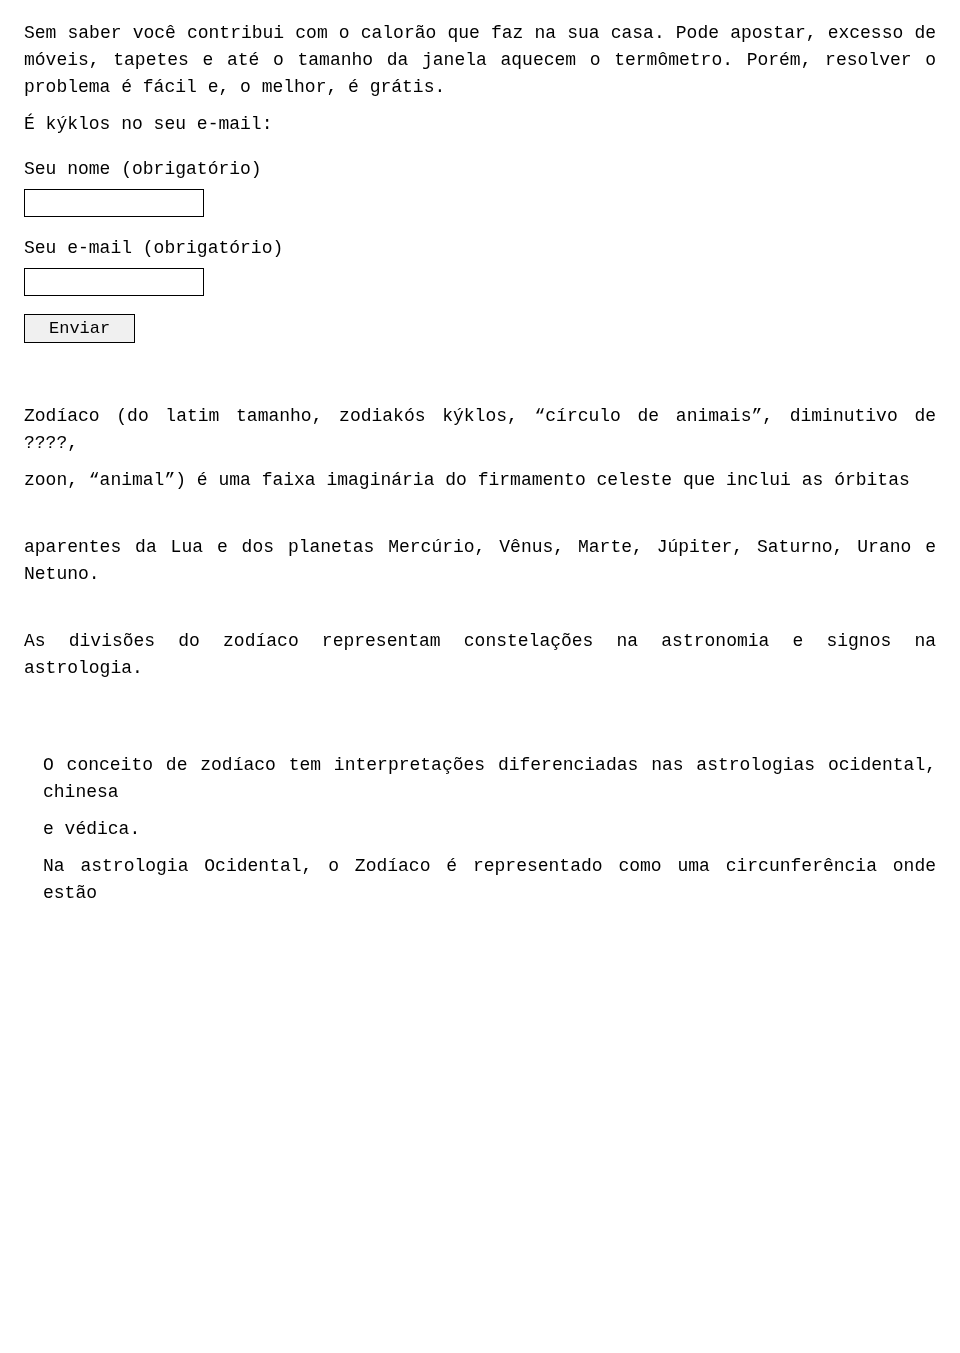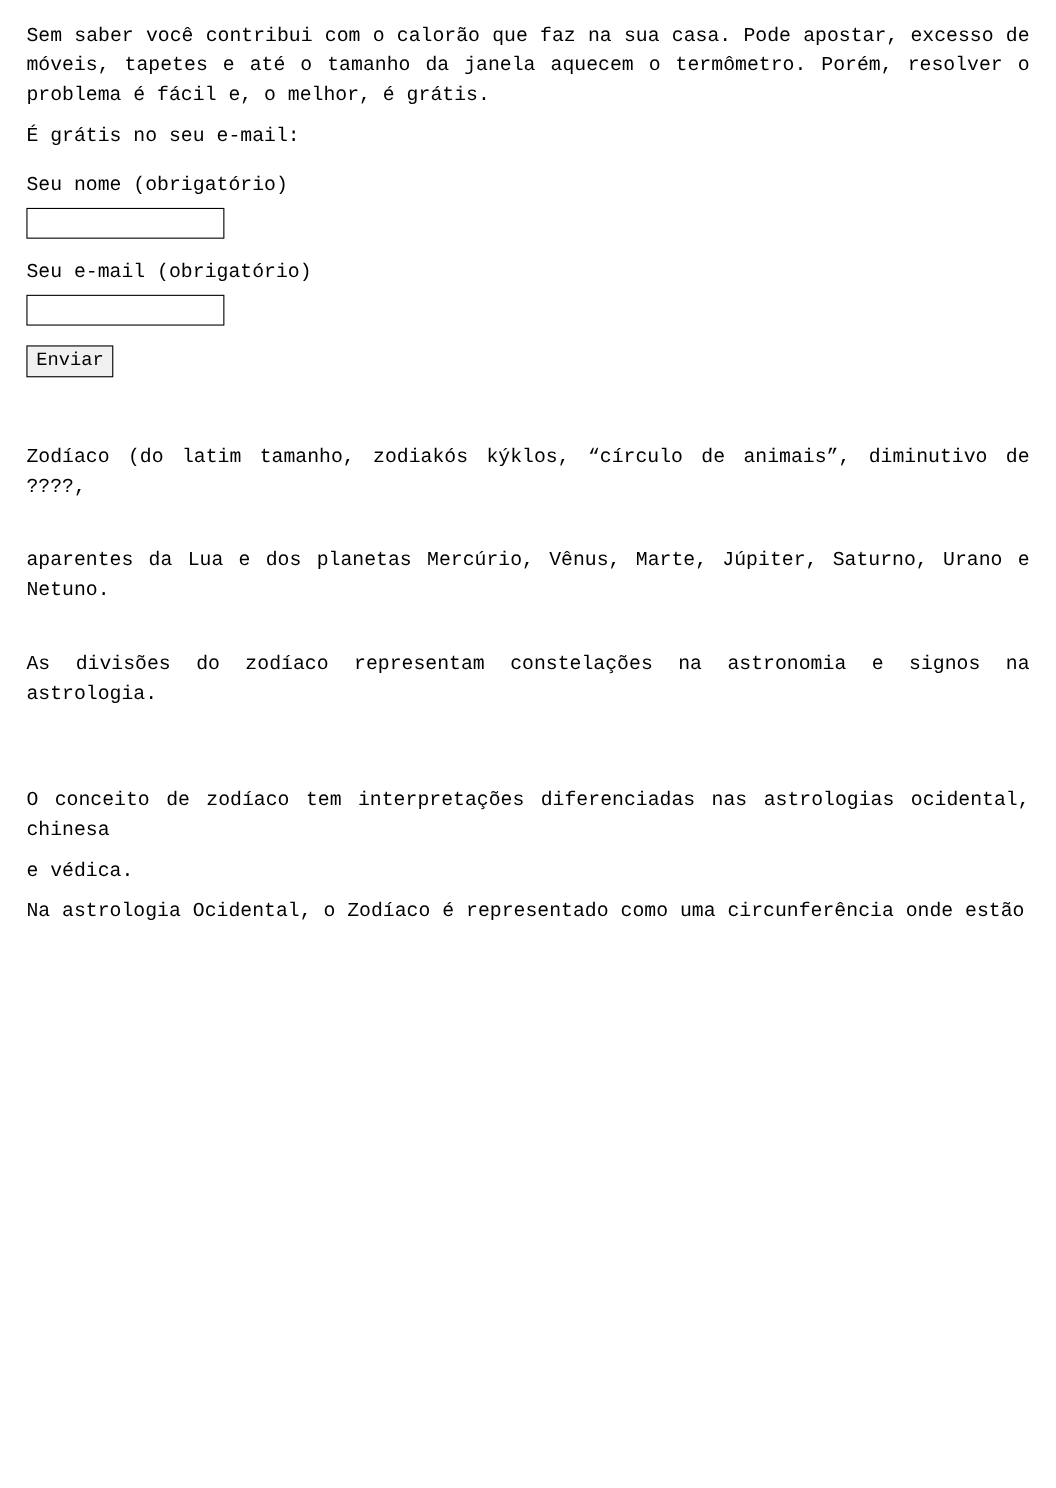--- a/index.html
+++ b/index.html
@@ -41,62 +41,64 @@
       height: 28px;
       font-family: 'Courier New', Courier, monospace;
       font-size: 16px;
       padding: 2px 4px;
     }
 
     .form-button {
       display: inline-block;
       border: 1px solid #000000;
       background: #f0f0f0;
-      padding: 4px 8px;
+      padding: 4px 24px;
       margin-top: 18px;
       font-family: 'Courier New', Courier, monospace;
       font-size: 17px;
       cursor: pointer;
     }
 
     .zodiac-section {
       margin-top: 60px;
     }
 
     .section-gap {
       margin-top: 40px;
     }
 
     .large-gap {
       margin-top: 70px;
+      margin-left: 19px;
     }
   </style>
 </head>
 <body>
 
 <div>
   <p class="paragraph">Sem saber você contribui com o calorão que faz na sua casa. Pode apostar, excesso de móveis, tapetes e até o tamanho da janela aquecem o termômetro. Porém, resolver o problema é fácil e, o melhor, é grátis.</p>
 
 
-  <p class="paragraph">É grátis no seu e-mail:</p>
+  <p class="paragraph">É kýklos no seu e-mail:</p>
 </div>
 
 <div class="form-section">
   <label class="form-label">Seu nome (obrigatório)</label>
   <input class="form-input" type="text" placeholder="" style="">
 
   <label class="form-label">Seu e-mail (obrigatório)</label>
   <input class="form-input" type="email" placeholder="" style="">
 
   <button class="form-button">Enviar</button>
 </div>
 
 <div class="zodiac-section">
   <p class="paragraph">Zodíaco (do latim tamanho, zodiakós kýklos, “círculo de animais”, diminutivo de ????,</p>
 
+  <p class="paragraph">zoon, “animal”) é uma faixa imaginária do firmamento celeste que inclui as órbitas</p>
 
   <p class="paragraph section-gap">aparentes da Lua e dos planetas Mercúrio, Vênus, Marte, Júpiter, Saturno, Urano e Netuno.</p>
 
   <p class="paragraph section-gap">As divisões do zodíaco representam constelações na astronomia e signos na astrologia.</p>
 </div>
 
 <div class="large-gap">
   <p class="paragraph">O conceito de zodíaco tem interpretações diferenciadas nas astrologias ocidental, chinesa</p>
 
   <p class="paragraph">e védica.</p>

